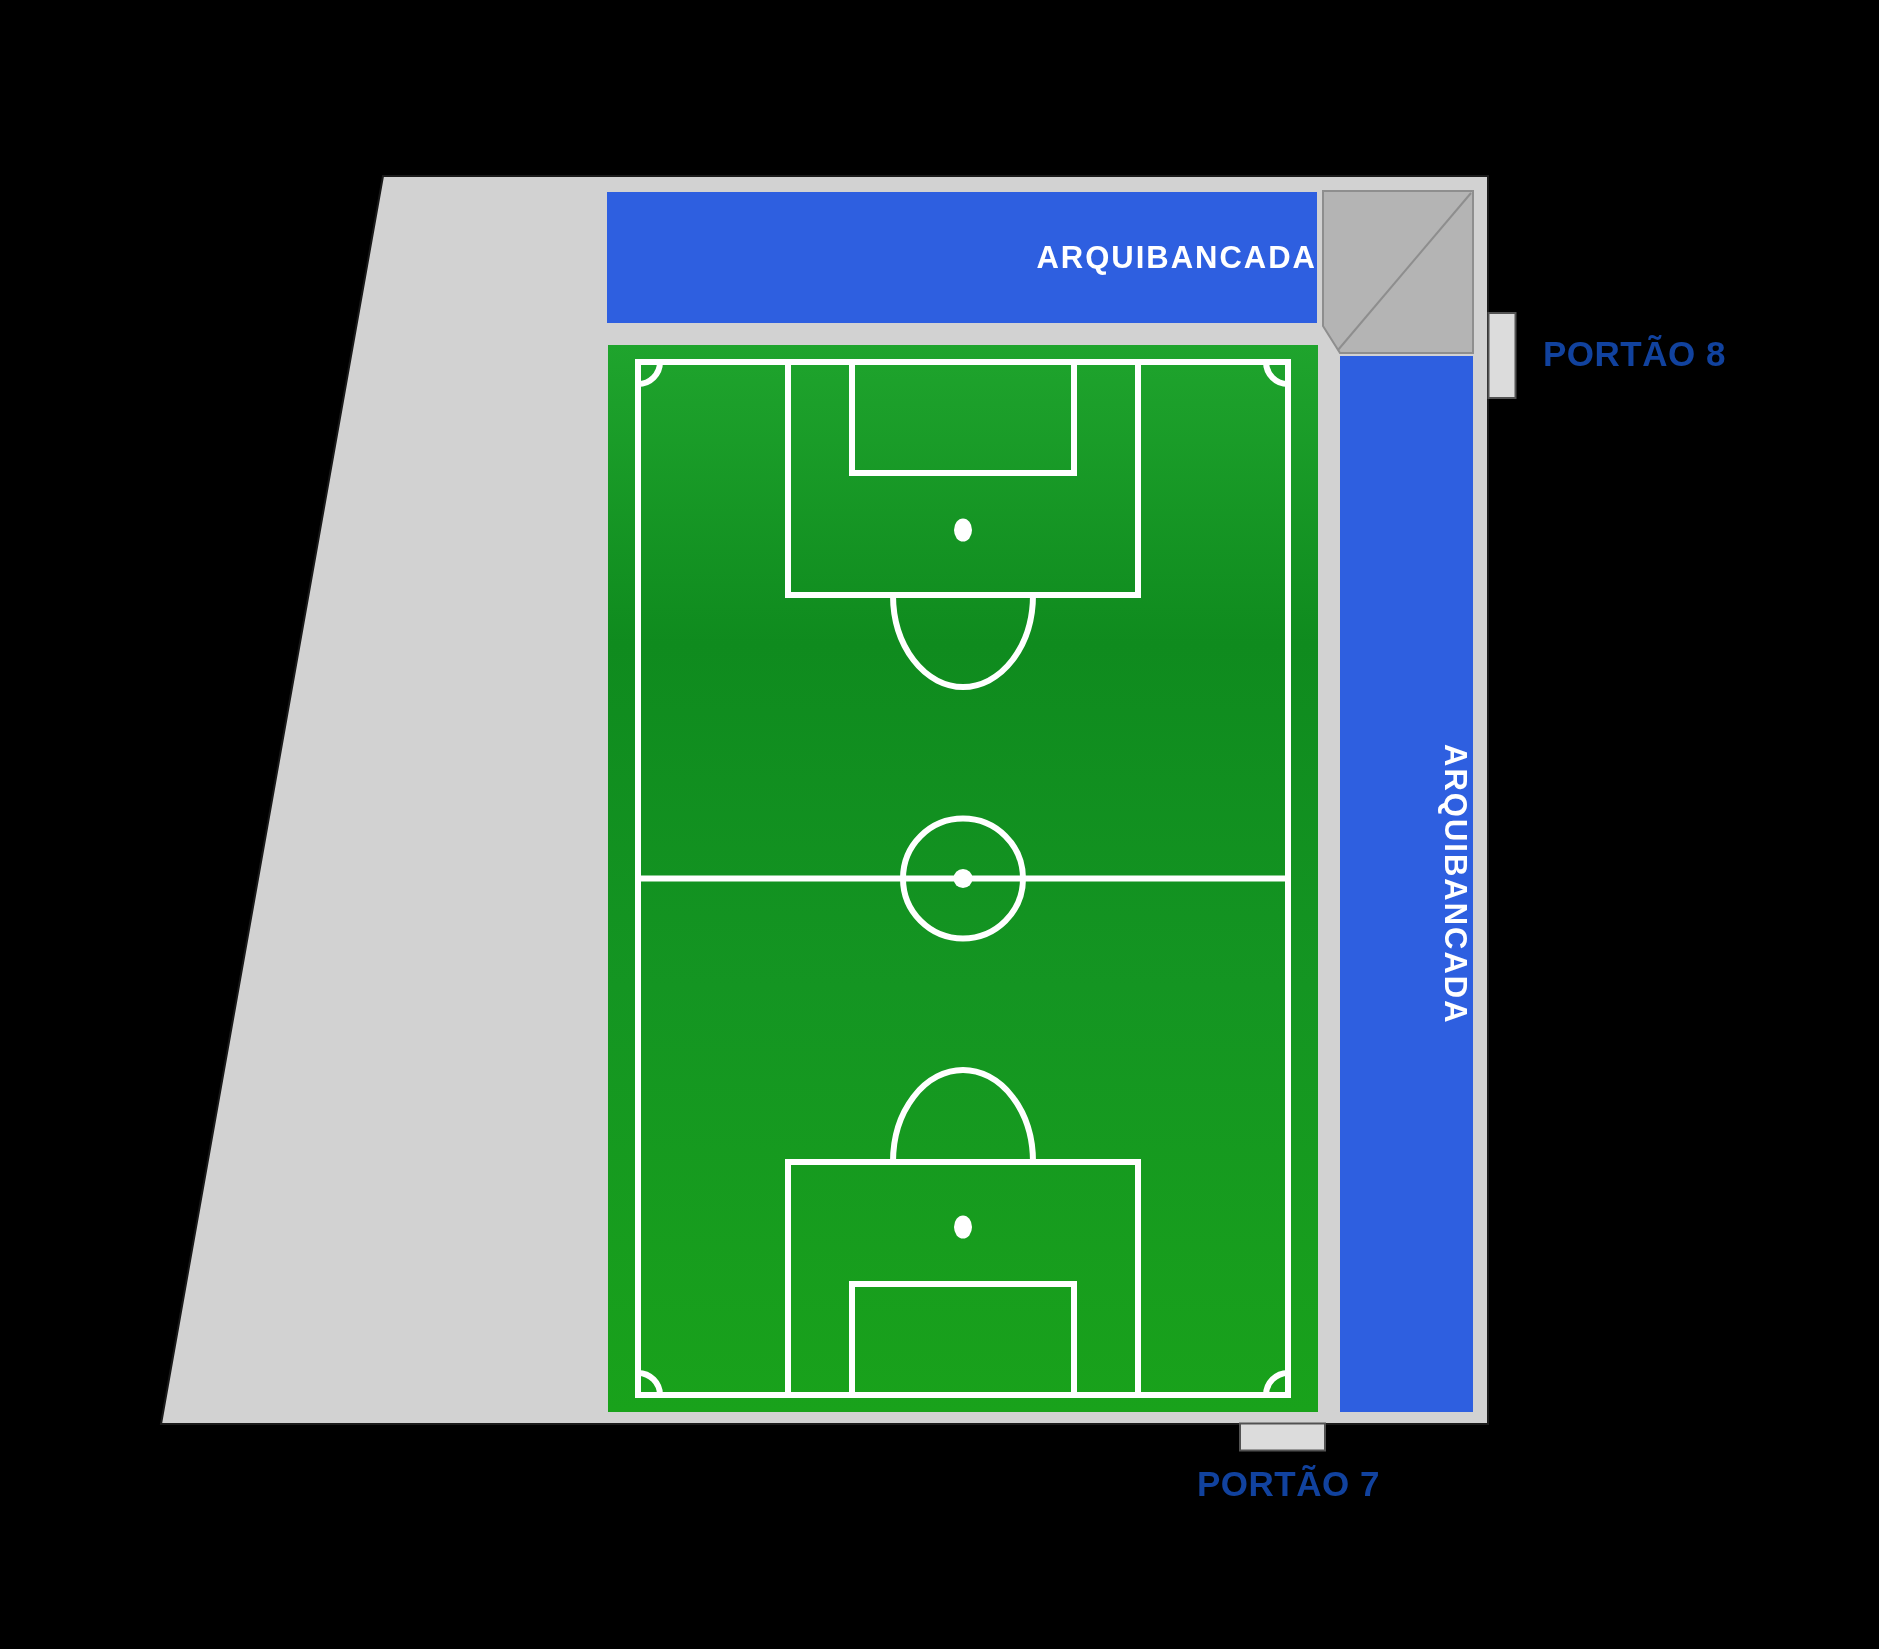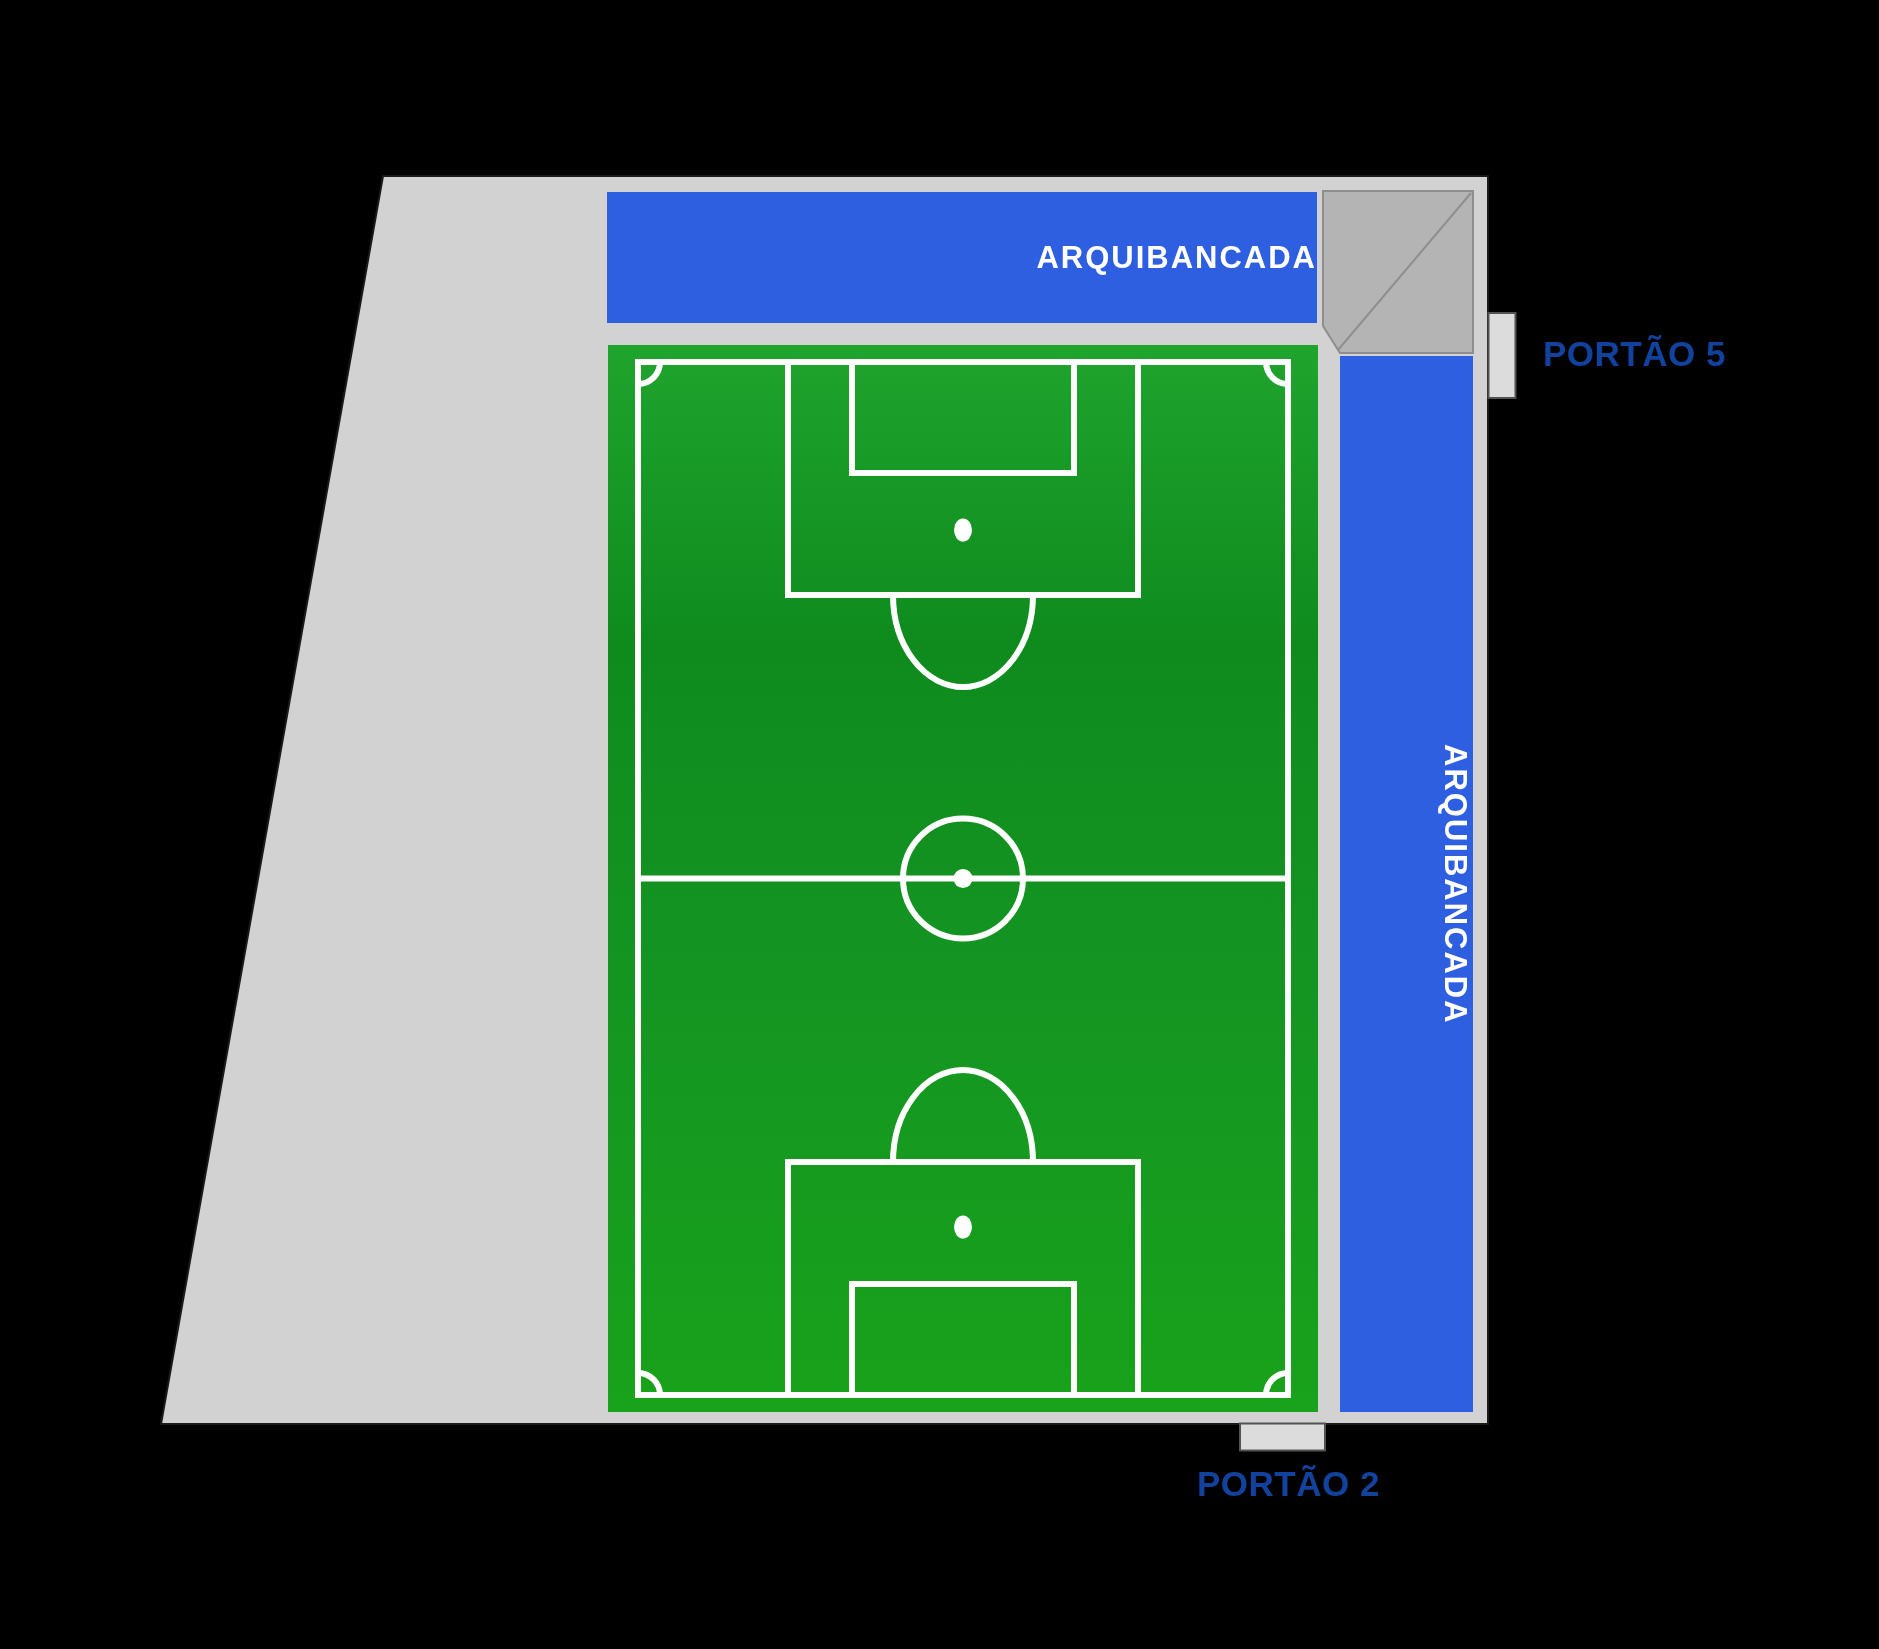--- a/index.html
+++ b/index.html
@@ -124,17 +124,17 @@
   </div>
 
   <div class="stand stand-top">
     <span class="stand-label">ARQUIBANCADA</span>
   </div>
 
   <div class="stand stand-right">
     <span class="stand-label">ARQUIBANCADA</span>
   </div>
 
-  <div class="gate-label gate-label-1">PORTÃO 5</div>
+  <div class="gate-label gate-label-1">PORTÃO 8</div>
 
-  <div class="gate-label gate-label-2">PORTÃO 2</div>
+  <div class="gate-label gate-label-2">PORTÃO 7</div>
 
 </div>
 
 </body></html>

